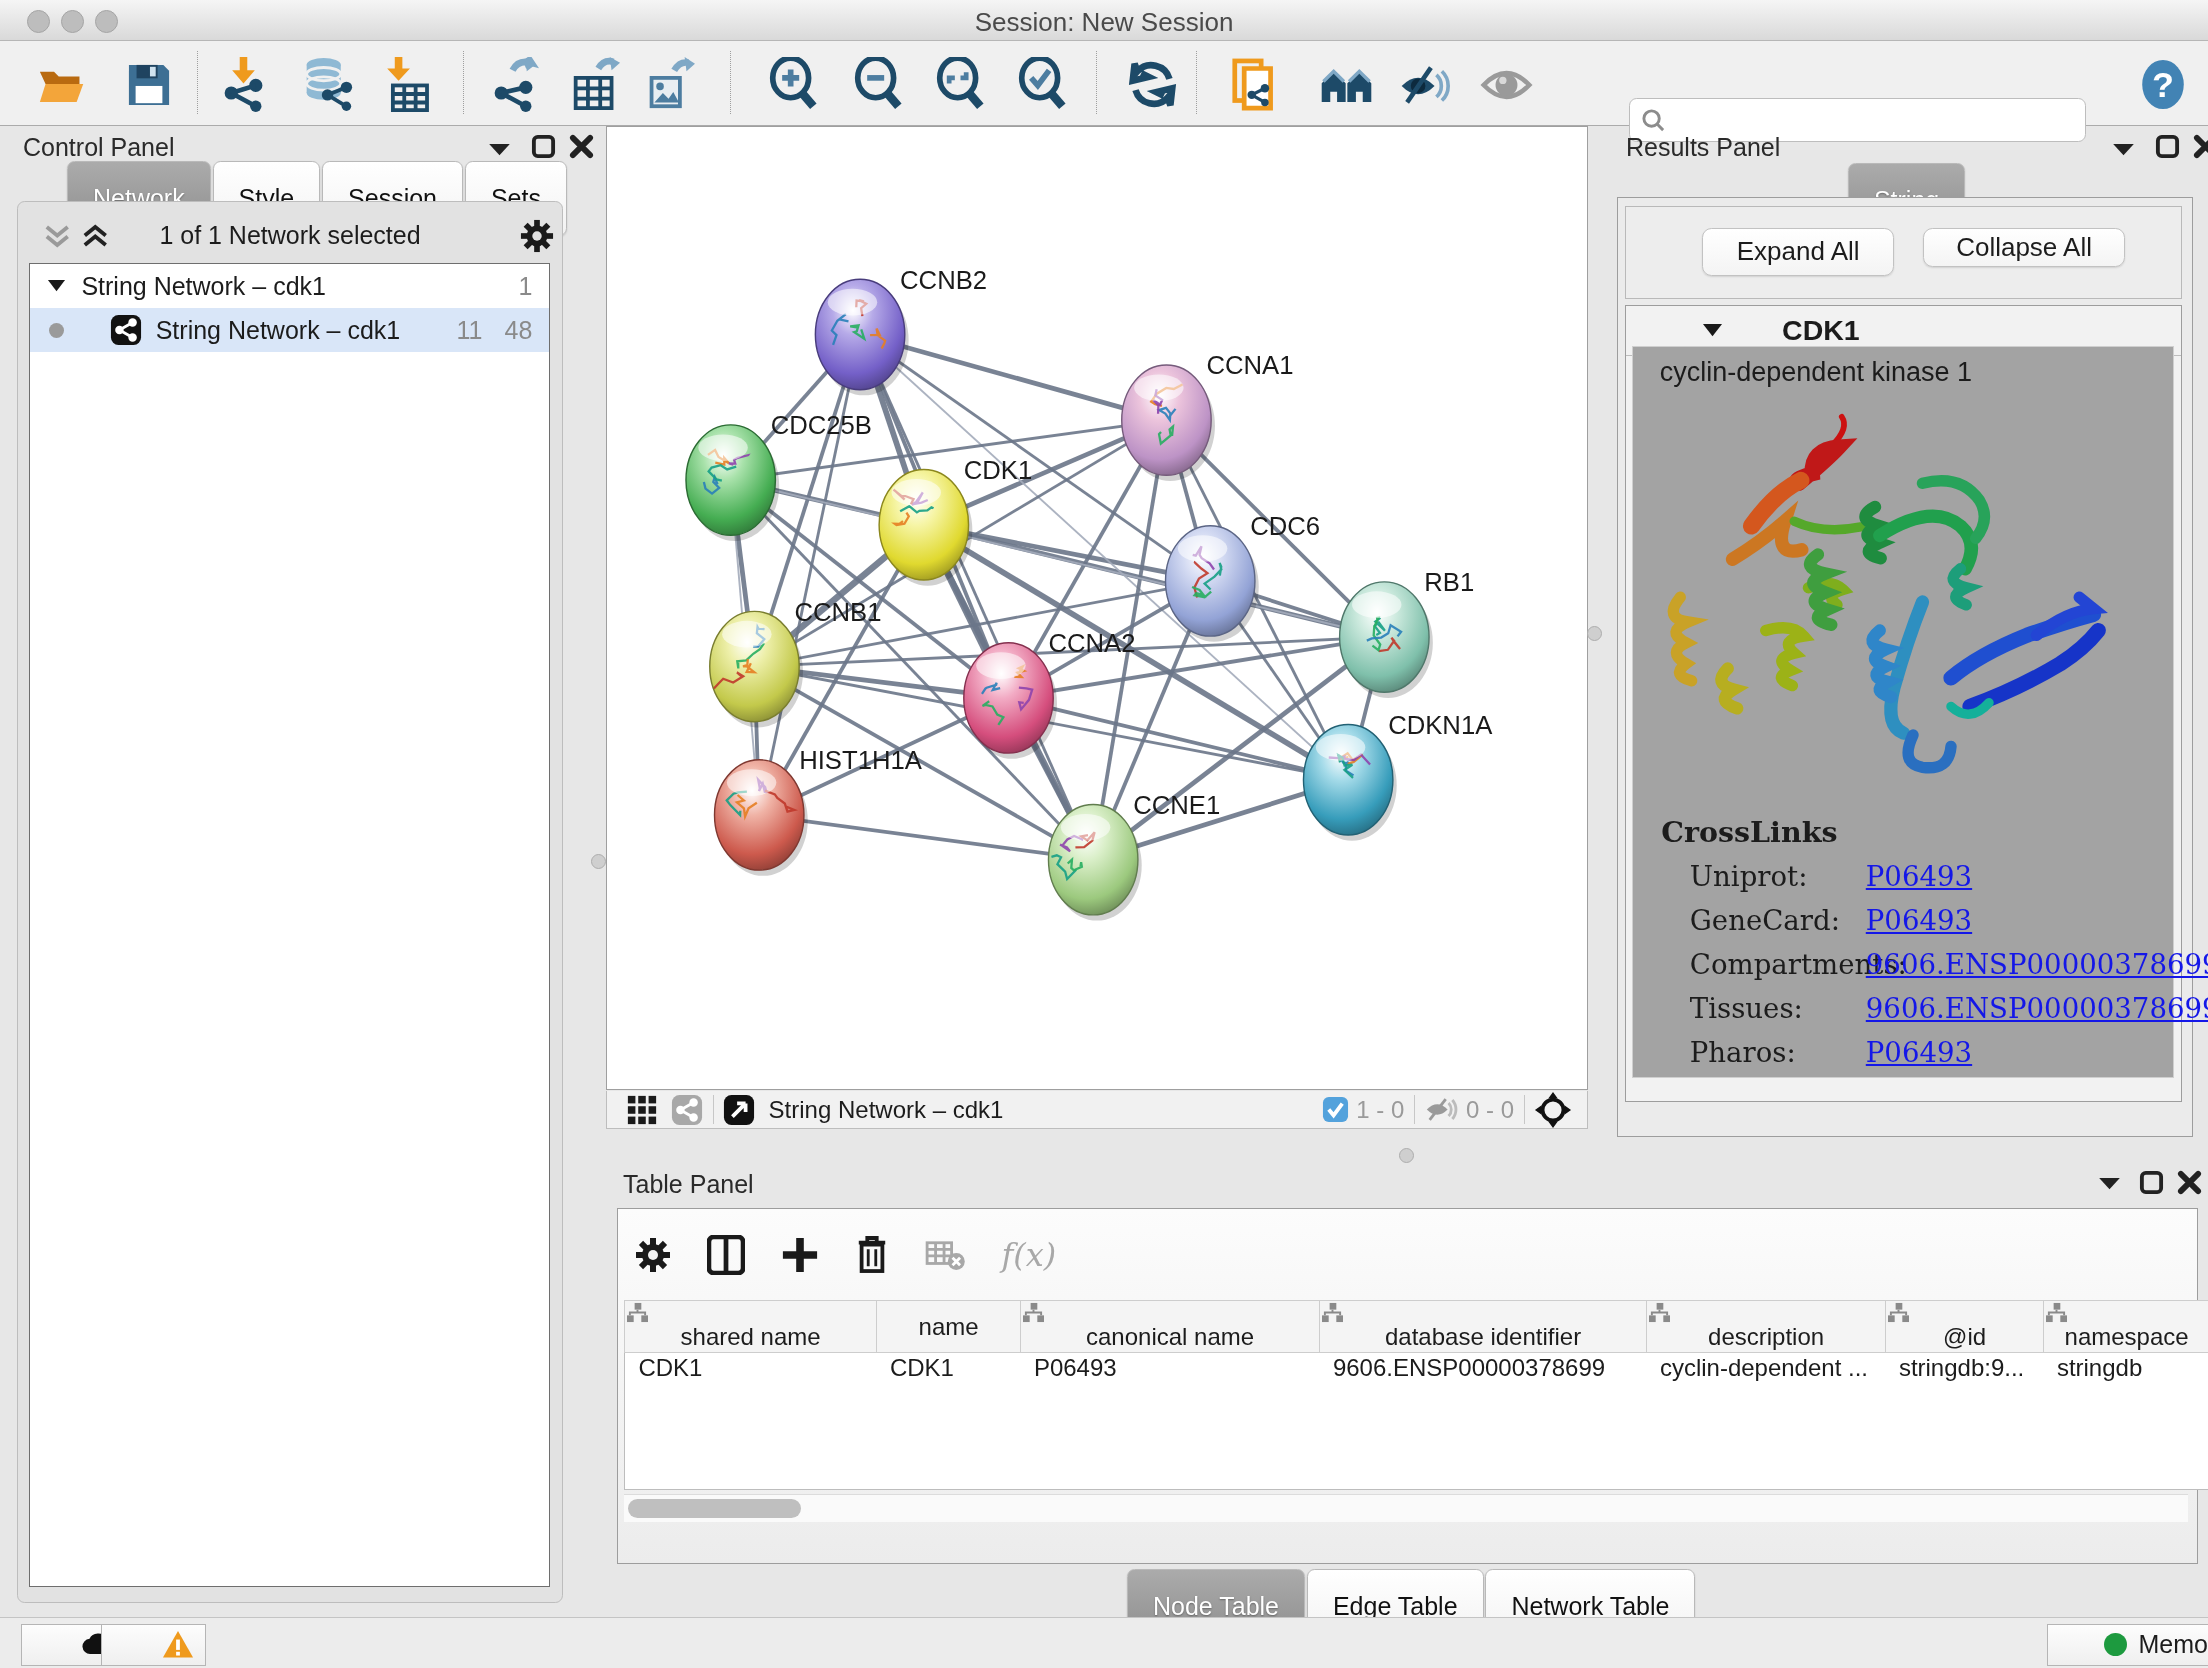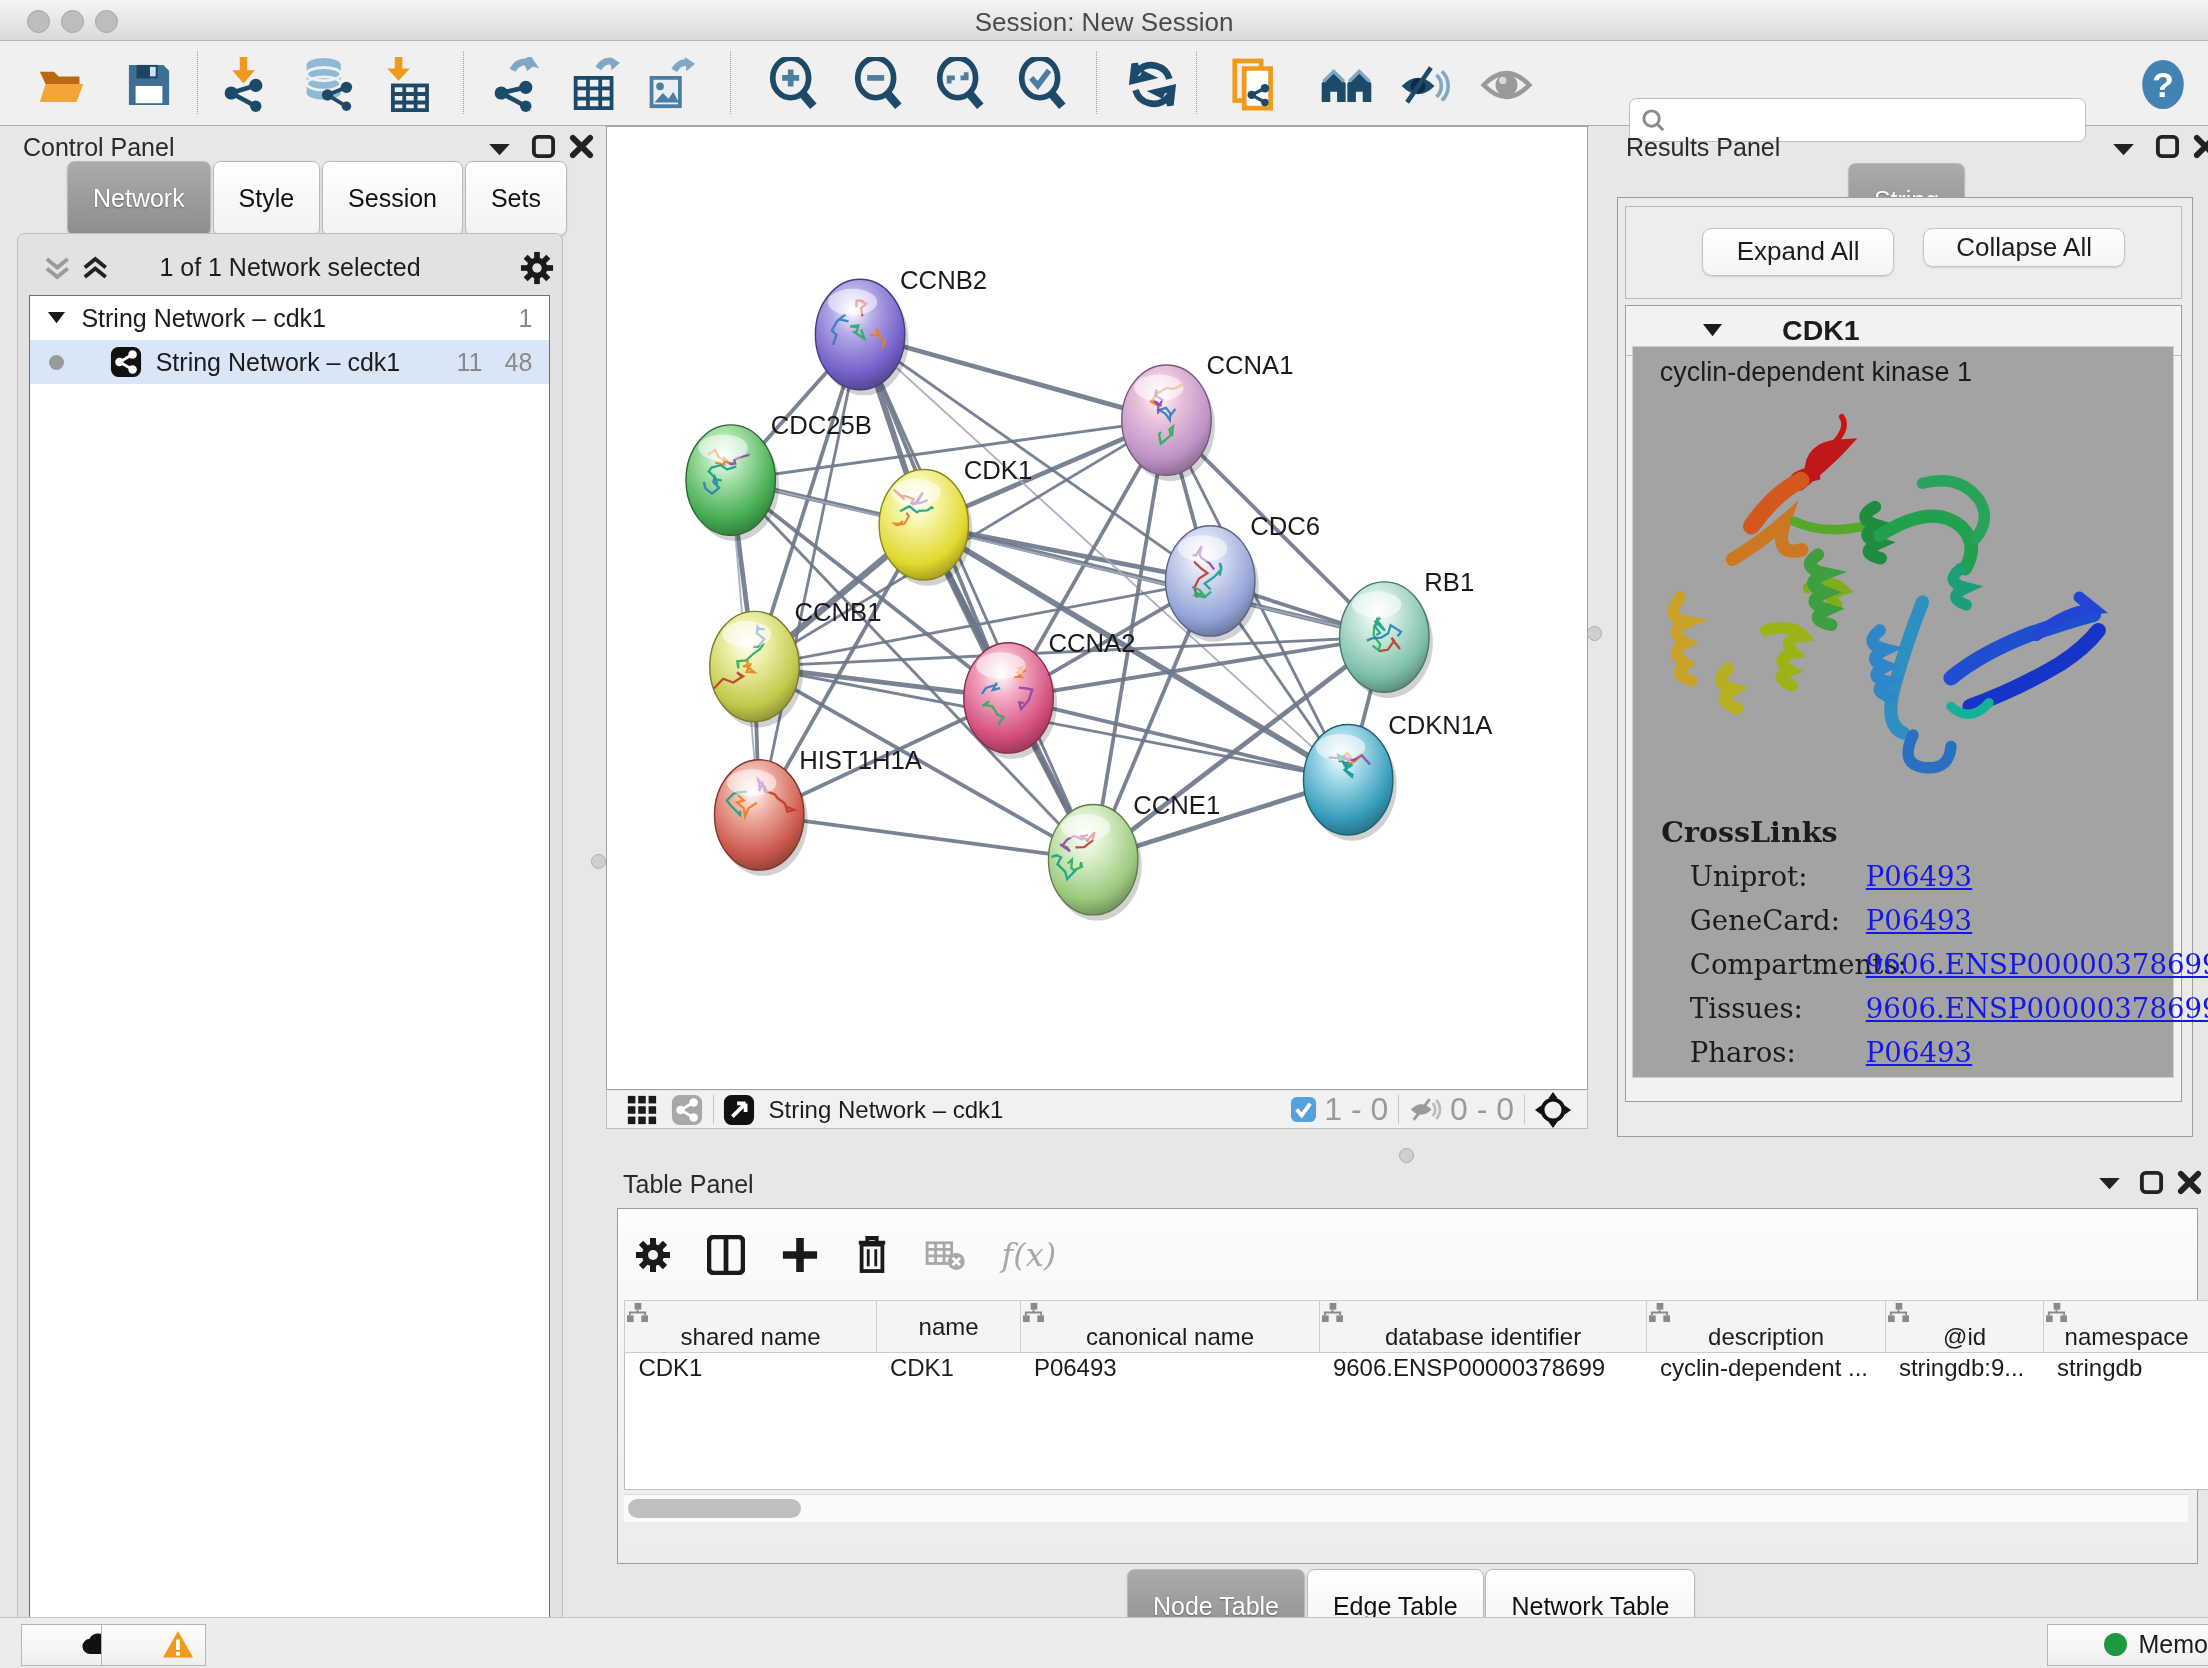--- a/index.html
+++ b/index.html
@@ -24,35 +24,35 @@
   .tabbtn{display:inline-block;border:1px solid #b9b9b9;background:linear-gradient(#ffffff,#f2f2f2);
     border-radius:7.6px;padding:22px 25px;font-size:25px;color:#111;margin-right:1.9px;box-shadow:0 1px 1.9px rgba(0,0,0,.15);}
   .tabbtn.sel{background:linear-gradient(#ababab,#8d8d8d);color:#fff;text-shadow:0 1px 1.9px rgba(0,0,0,.35);}
   .btn{display:inline-block;border:1px solid #c2c2c2;background:linear-gradient(#ffffff,#f4f4f4);
     border-radius:9.5px;font-size:26px;text-align:center;box-shadow:0 1px 1.9px rgba(0,0,0,.12);}
   
   #control-panel{position:absolute;left:0;top:125px;width:591px;height:1492px;}
   #cp-header{position:absolute;left:23px;top:7.6px;}
   #cp-tabs{position:absolute;left:67px;top:36px;}
   #cp-box{position:absolute;left:17px;top:76px;width:544px;height:1400px;background:#e2e2e2;
-    border:1px solid #bdbdbd;border-radius:7.6px;margin-top:32px;}
+    border:1px solid #bdbdbd;border-radius:7.6px;}
   #cp-subbar{position:absolute;left:0;top:13.3px;width:100%;height:42px;}
   #cp-count{position:absolute;left:0;width:100%;text-align:center;font-size:25px;top:5.7px;}
   #cp-list{position:absolute;left:11.4px;top:61px;width:519px;height:1322px;background:#fff;border:1.9px solid #6e6e6e;}
   .cp-row{position:relative;height:44px;display:flex;align-items:center;font-size:25px;}
   .cp-row.sel{background:#d9e6f8;}
   .row-count{position:absolute;font-size:25px;color:#8a8a8a;}
   
   #network-panel{position:absolute;left:606px;top:126px;width:982px;height:964px;background:#fff;
     border:1px solid #9f9f9f;box-sizing:border-box;}
   #net-bottombar{position:absolute;left:606px;top:1091px;width:982px;height:38px;background:#f1f1f1;
     border:1px solid #bdbdbd;border-top:none;box-sizing:border-box;display:flex;align-items:center;}
   .nb-sep{width:0;height:28.5px;border-left:1px solid #c7c7c7;margin:0 9.5px;}
   .nb-title{font-size:24px;margin-left:13.3px;}
-  .nb-count{font-size:32px;color:#9a9a9a;margin-left:7.6px;}
+  .nb-count{font-size:24px;color:#9a9a9a;margin-left:7.6px;}
   .splitdot{position:absolute;width:13.3px;height:13.3px;border-radius:50%;background:#cfcfcf;border:1px solid #adadad;}
   
   #results-panel{position:absolute;left:1607px;top:125px;width:601px;height:1026px;}
   #rp-header{position:absolute;left:19px;top:7.6px;}
   #rp-tab{position:absolute;left:0;right:0;top:38px;text-align:center;}
   #rp-box{position:absolute;left:9.5px;top:72px;width:574px;height:938px;background:#ebebeb;
     border:1.9px solid #9d9d9d;}
   #rp-actions{position:absolute;left:7.6px;top:7.6px;width:555px;height:91px;border:1.9px solid #b9b9b9;background:#ededed;}
   #rp-section{position:absolute;left:7.6px;top:107px;width:555px;height:795px;border:1.9px solid #9d9d9d;background:#f2f2f2;}
   #rp-sec-head{position:absolute;left:0;top:0;width:100%;height:49px;border-bottom:1px solid #bdbdbd;

